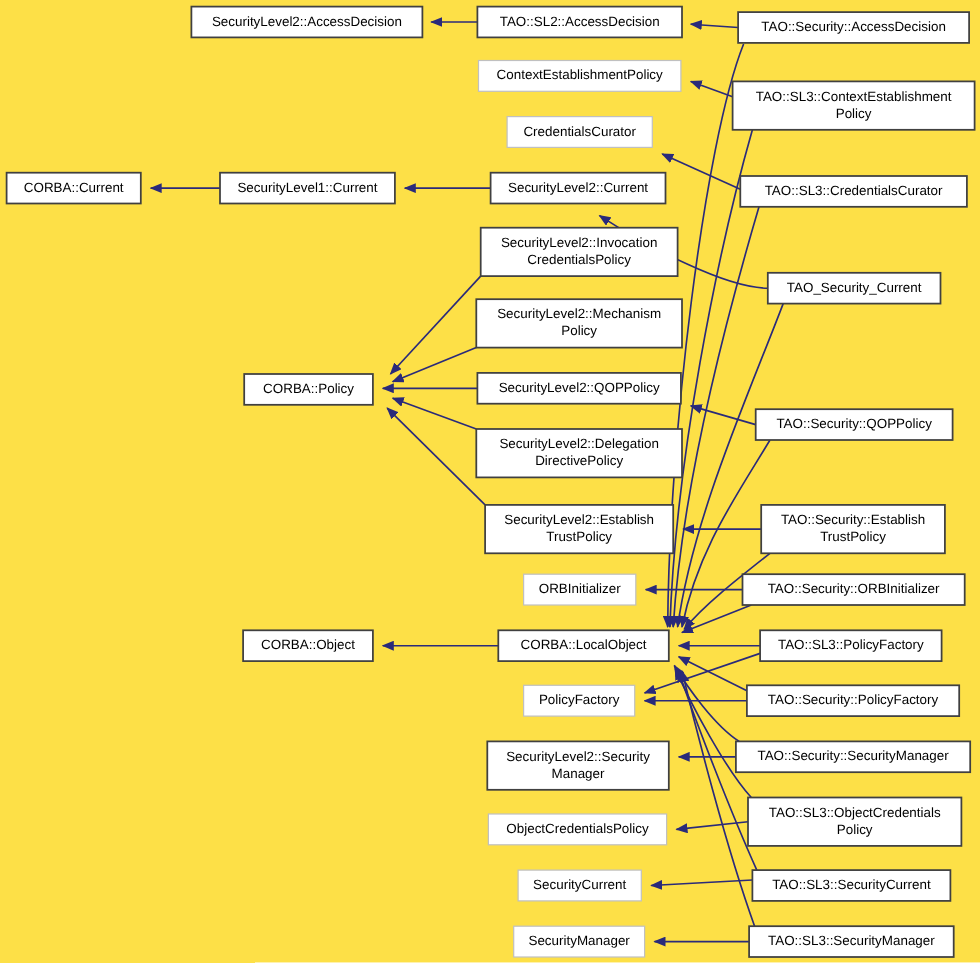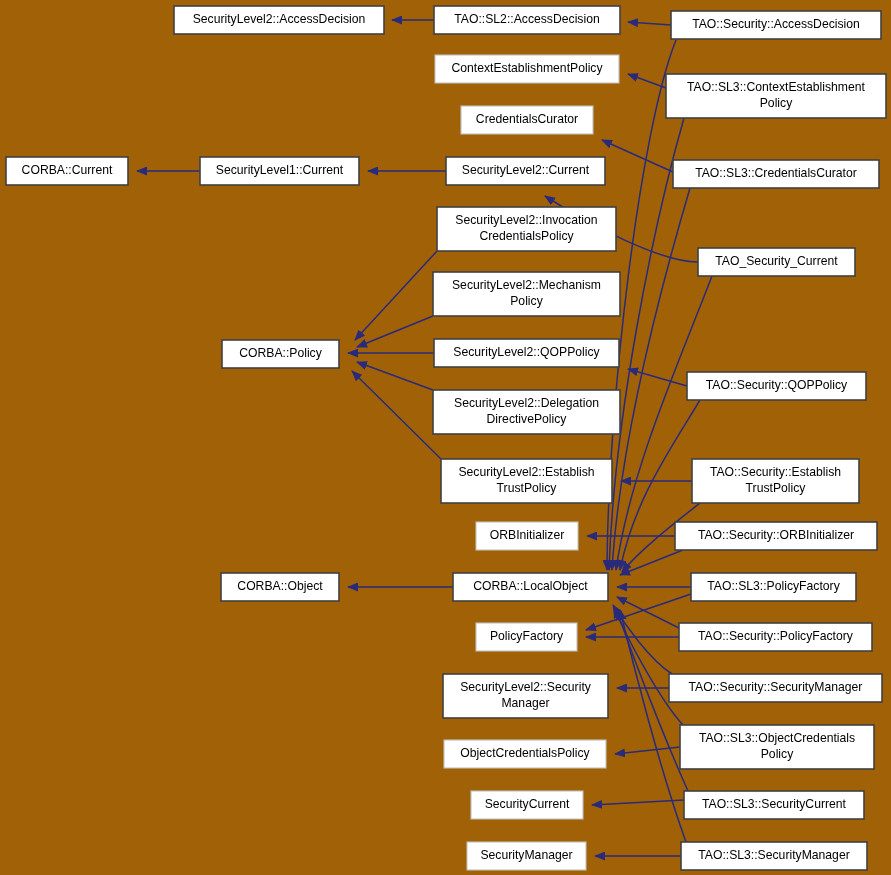--- a/index.html
+++ b/index.html
@@ -4,21 +4,21 @@
 <style>
   html, body {
     margin: 0;
     padding: 0;
     background: #ffffff;
   }
   #diagram-root {
     position: relative;
     width: 891px;
     height: 875px;
-    background: #a16207;
+    background: #fde047;
     font-family: "Liberation Sans", sans-serif;
   }
   svg#graph {
     display: block;
     width: 891px;
     height: 875px;
   }
   .node-box {
     fill: #ffffff;
     stroke: #404040;

